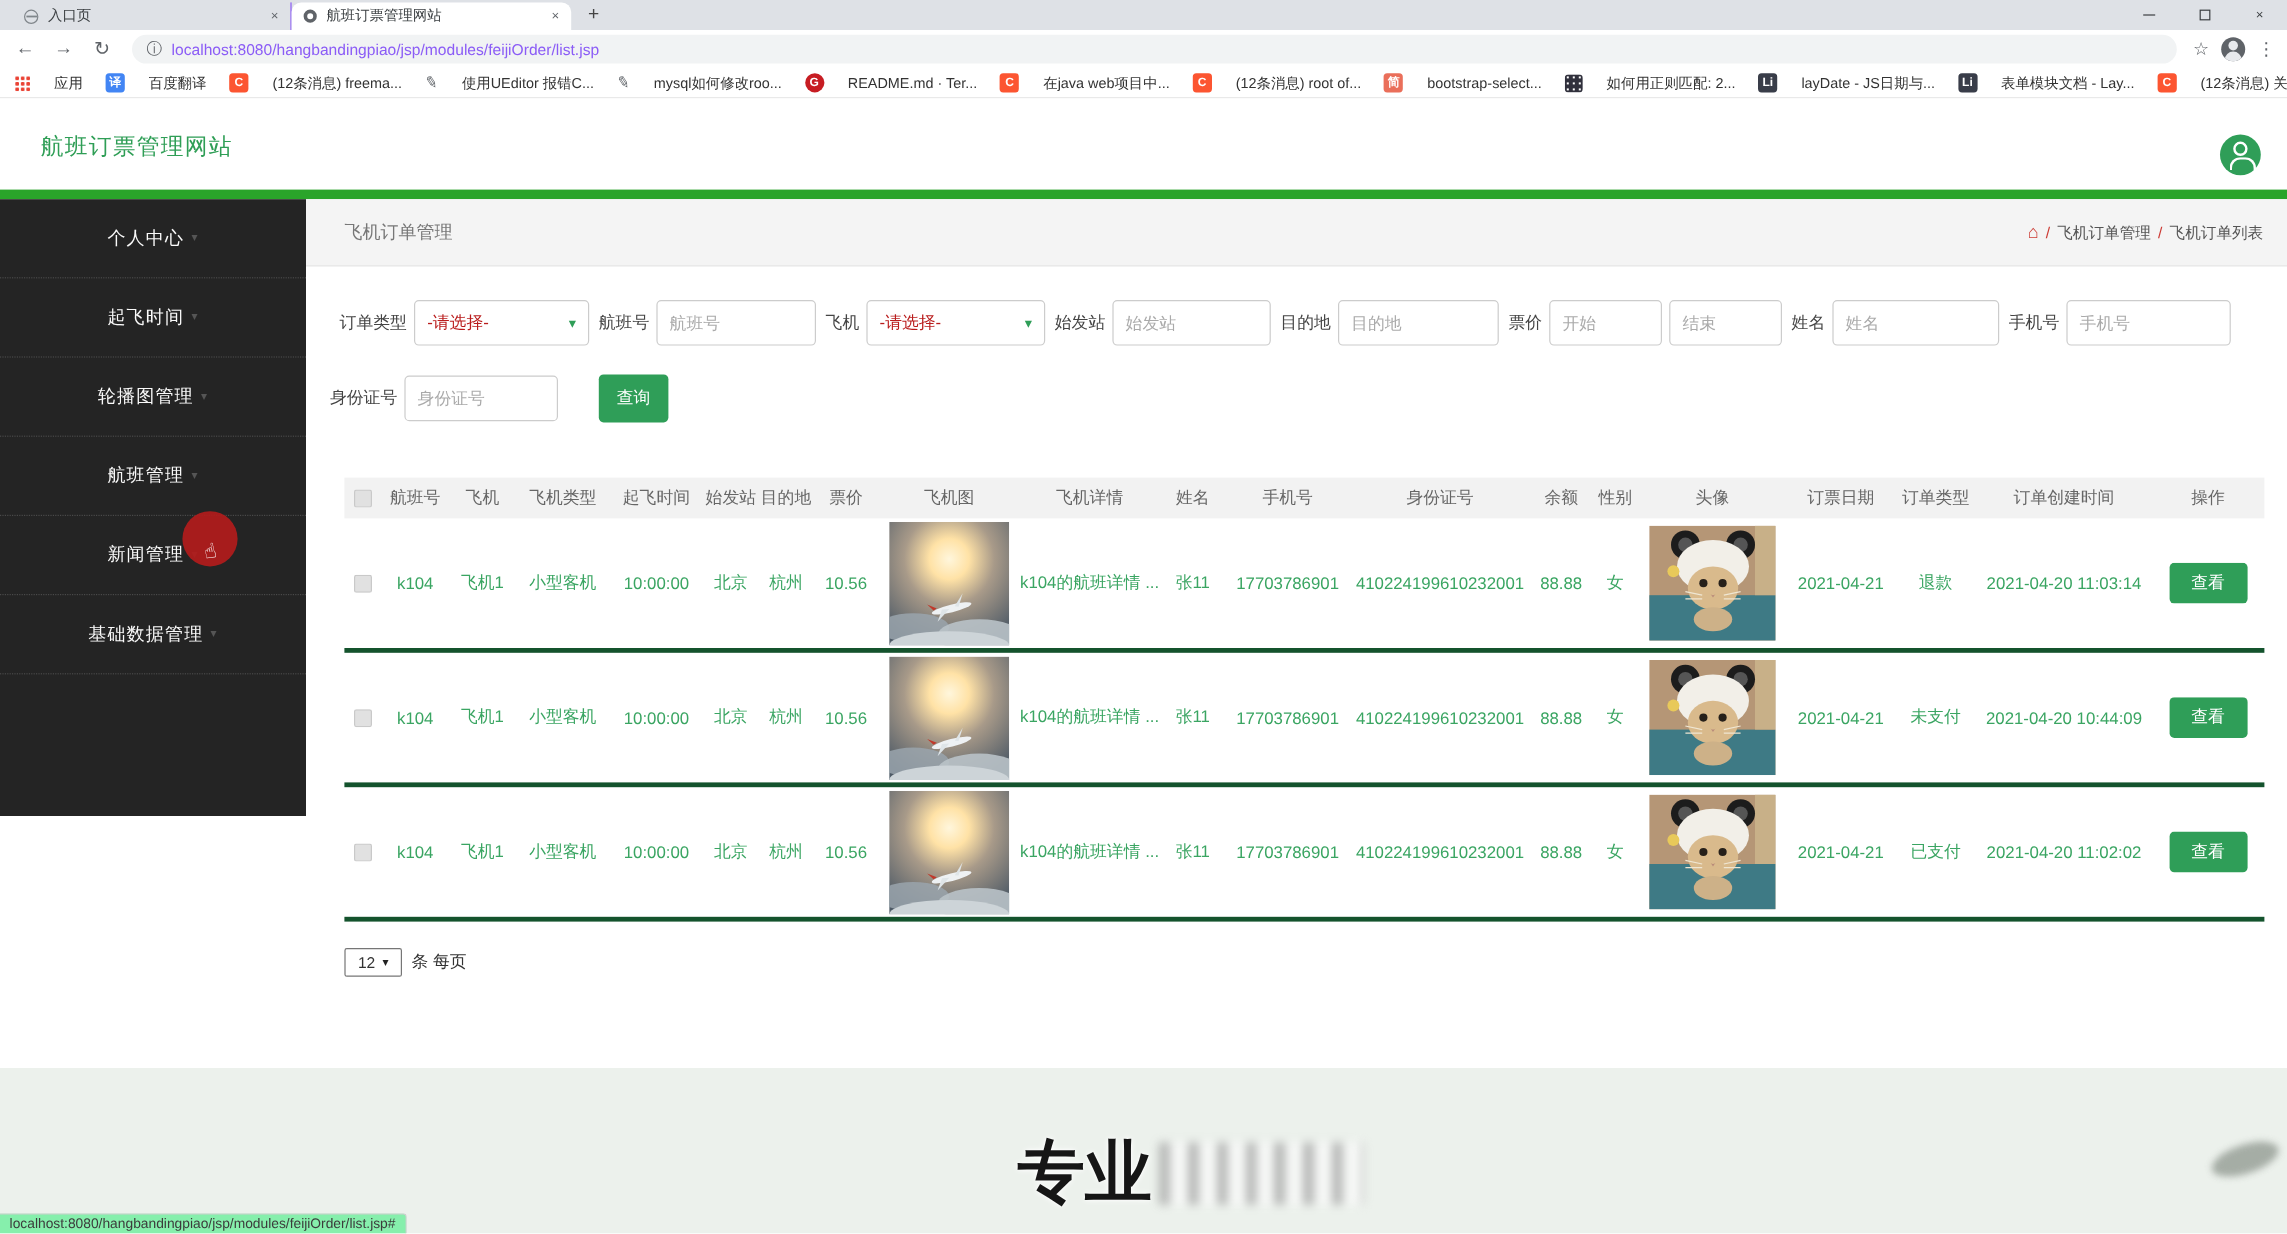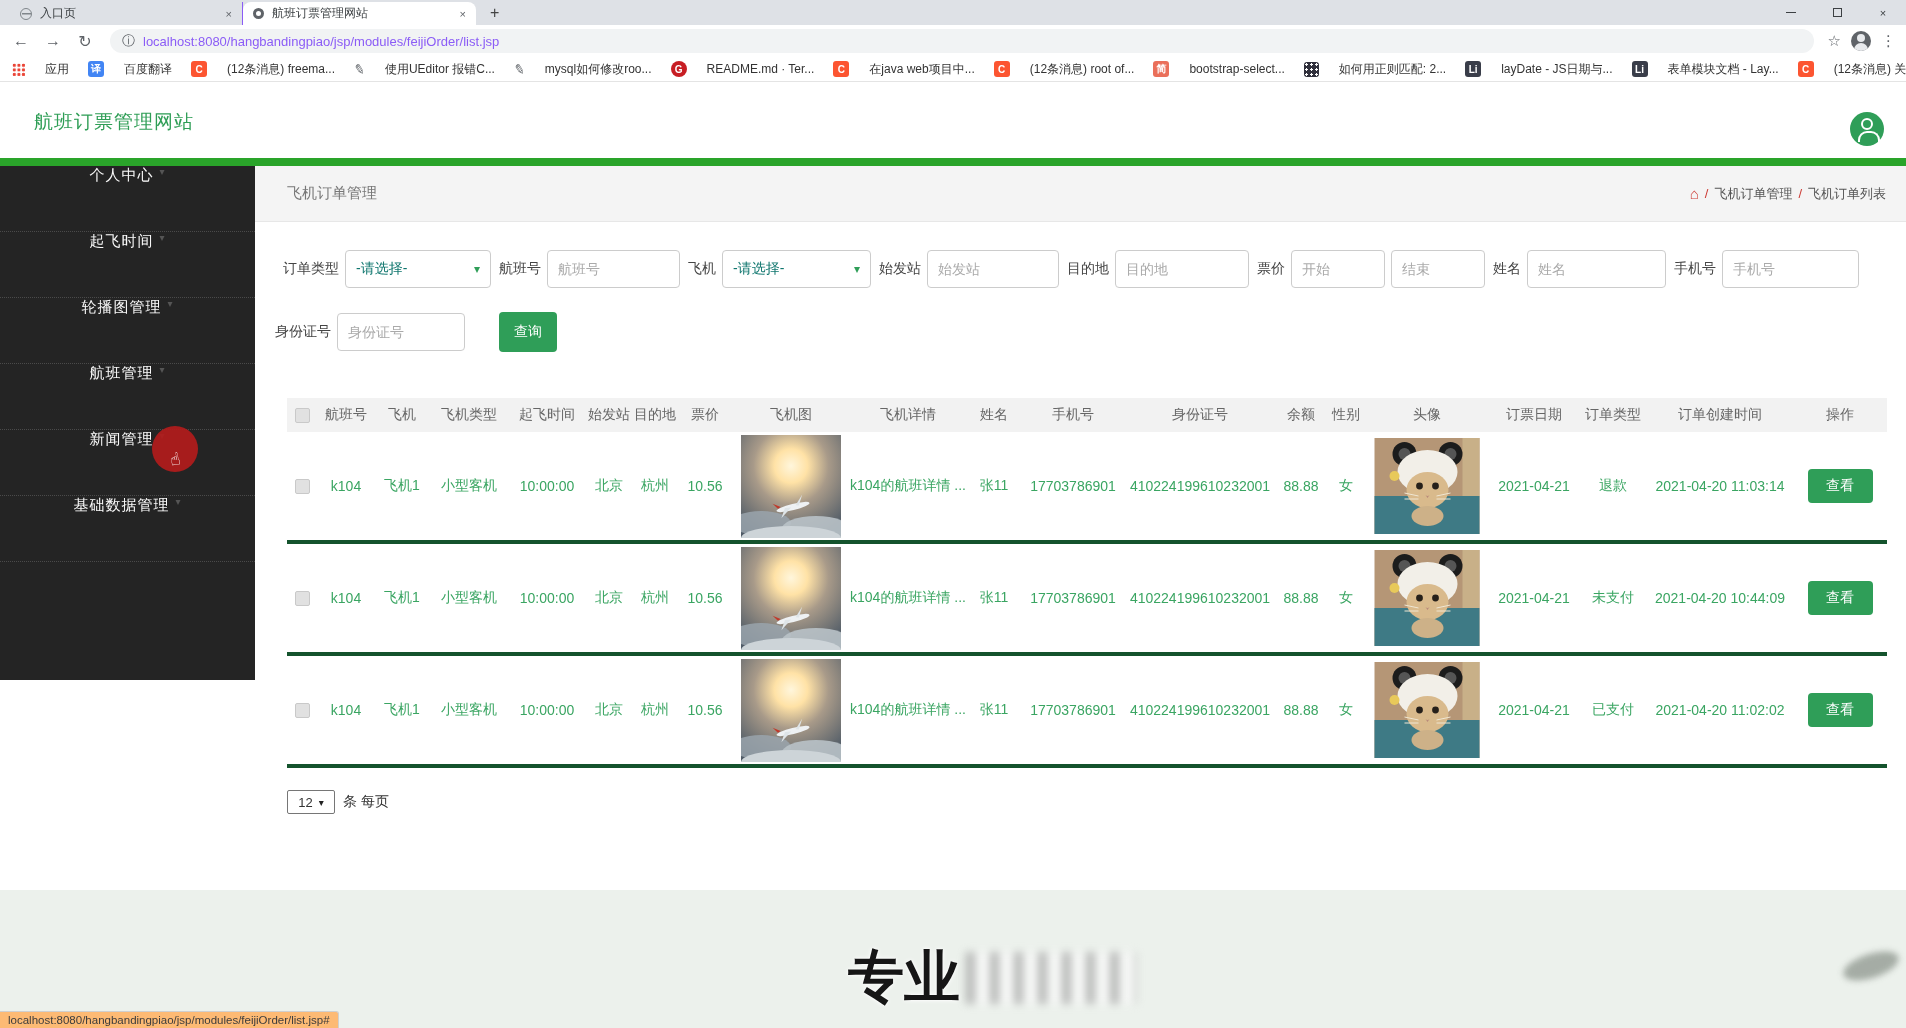--- a/index.html
+++ b/index.html
@@ -47,40 +47,40 @@
   
   .siteheader{position:absolute;top:82px;left:0;right:0;height:76px;background:#fff}
   .sitetitle{position:absolute;left:34px;top:27px;font-size:19px;font-weight:500;color:#2f9e56;letter-spacing:1px}
   .havatar{position:absolute;right:22px;top:30px;width:34px;height:34px;border-radius:50%;background:#2f9e58}
   .havatar::before{content:"";position:absolute;left:11px;top:6px;width:8px;height:8px;border:2px solid #fff;border-radius:50%}
   .havatar::after{content:"";position:absolute;left:8px;top:19px;width:18px;height:9px;border:2px solid #fff;border-bottom:none;border-radius:9px 9px 0 0}
   .greenbar{position:absolute;top:158px;left:0;right:0;height:8px;background:#2aa42a}
 
   
   .sidebar{position:absolute;top:166px;left:0;width:255px;height:514px;background:#242424}
-  .side-item{height:66px;display:flex;justify-content:center;gap:6px;color:#fafafa;font-size:15px;letter-spacing:1px;border-bottom:1px dotted #4a4a4a}
+  .side-item{height:66px;display:flex;align-items:center;justify-content:center;gap:6px;color:#fafafa;font-size:15px;letter-spacing:1px;border-bottom:1px dotted #4a4a4a}
   .side-caret{color:#555;font-size:10px}
   .cursor-ring{position:absolute;left:152px;top:260px;width:46px;height:46px;border-radius:50%;background:rgba(178,28,28,.93);display:flex;align-items:flex-end;justify-content:center}
   .cursor-ring span{color:#fff;font-size:17px;line-height:1;margin-bottom:4px;transform:rotate(-12deg)}
 
   
   .content{position:absolute;top:166px;left:255px;width:1651px}
   .titlebar{height:56px;background:#f4f4f4;border-bottom:1px solid #e7e7e7;display:flex;align-items:center;justify-content:space-between;padding:0 20px 0 32px}
   .ptitle{font-size:15px;color:#777}
   .crumbs{font-size:13px;color:#555;display:flex;align-items:center;gap:6px}
   .crumb-home{color:#cc3a33;font-size:15px}
   .crumb-sep{color:#cc3a33}
 
   .filters{padding:28px 0 0 20px}
   .frow{display:flex;align-items:center}
   .flabel{font-size:14px;color:#444;margin:0 6px 0 8px;flex:none}
   .finput{height:38px;border:1px solid #ccc;border-radius:4px;padding:0 10px;font-size:14px;color:#333;outline:none;flex:none}
   .finput::placeholder{color:#aaa}
   .fselect{height:38px;border:1px solid #ccc;border-radius:4px;display:flex;align-items:center;justify-content:space-between;padding:0 10px;flex:none}
-  .sel-val{font-size:14px;color:#0f766e}
+  .sel-val{font-size:14px;color:#b91c1c}
   .sel-caret{font-size:12px;color:#2f9e58}
   .w146{width:146px}.w149{width:149px}.w133{width:133px}.w132{width:132px}.w134{width:134px}.w94{width:94px}.w139{width:139px}.w137{width:137px}.w128{width:128px}
   .frow2{margin-top:24px}
   .btn-search{margin-left:34px;width:58px;height:40px;background:#2f9e58;color:#fff;border:none;border-radius:4px;font-size:14px;font-family:inherit}
 
   
   .tableWrap{margin:46px 0 0 32px;width:1600px}
   .thead{display:flex;align-items:center;height:34px;background:#f2f2f2;font-size:14px;color:#666}
   .trow{display:flex;align-items:center;height:112px;border-bottom:4px solid #14532d;font-size:14px;color:#3aa562}
   .cell{text-align:center;flex:none;overflow:hidden;white-space:nowrap}
@@ -100,21 +100,21 @@
   .psize{width:48px;height:24px;border:1px solid #767676;border-radius:2px;display:flex;align-items:center;justify-content:center;gap:6px;font-size:13px}
   .psize .pc{font-size:10px;color:#222}
 
   
   .footer{position:absolute;top:890px;left:0;right:0;bottom:0;background:#ecf1ec}
   .watermark{position:absolute;left:848px;top:50px;display:flex;align-items:center}
   .wm1{font-size:56px;font-weight:700;color:#161616;text-shadow:0 0 5px #fff,0 0 2px #fff}
   .wmstreak{width:170px;height:52px;margin-left:6px;background:repeating-linear-gradient(90deg,#9b9b9b 0 6px,#fdfdfd 12px 24px);filter:blur(4px);opacity:.7}
   .swirl{position:absolute;left:1842px;top:64px;width:58px;height:24px;background:#99a199;border-radius:50%;filter:blur(3px);transform:rotate(-18deg);opacity:.85}
 
-  .statusbubble{position:absolute;left:0;bottom:0;background:#fdba74;border:1px solid #cfcfcf;border-left:none;border-bottom:none;border-top-right-radius:3px;padding:2px 8px;font-size:11.5px;color:#3c3c3c}
+  .statusbubble{position:absolute;left:0;bottom:0;background:#86efac;border:1px solid #cfcfcf;border-left:none;border-bottom:none;border-top-right-radius:3px;padding:2px 8px;font-size:11.5px;color:#3c3c3c}
 </style>
 </head>
 <body>
 
 <svg width="0" height="0" style="position:absolute">
   <defs>
     <radialGradient id="gSun" cx="0.5" cy="0.3" r="0.75">
       <stop offset="0" stop-color="#fff6dc"></stop>
         <stop offset="0.22" stop-color="#ffe2a6"></stop>
       <stop offset="0.5" stop-color="#a89a89"></stop>

